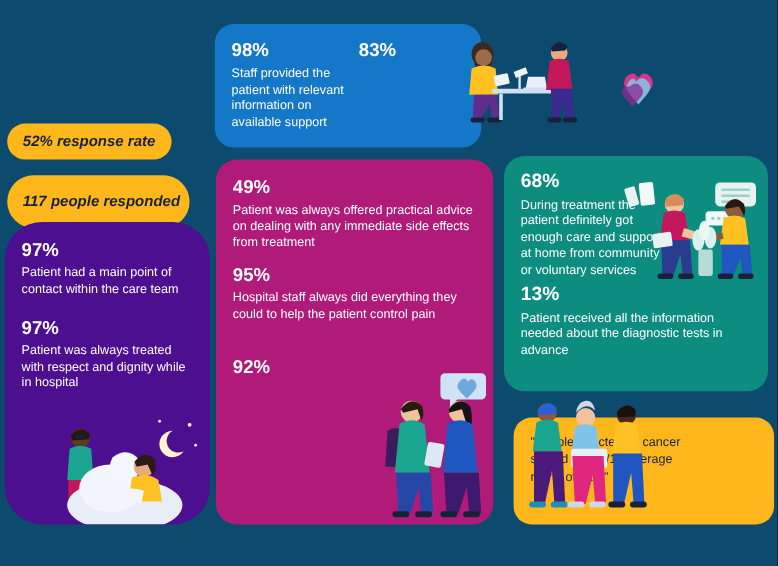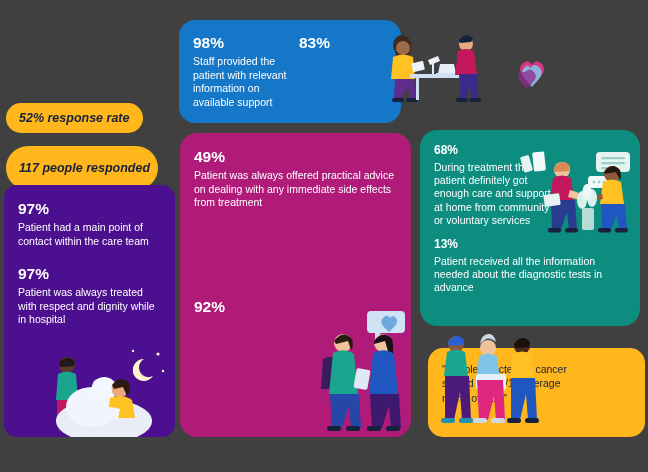--- a/index.html
+++ b/index.html
@@ -1,19 +1,19 @@
 <!DOCTYPE html>
 <html><head>
 <meta charset="utf-8">
 <style>
   html,body{margin:0;padding:0;background:#000;}
   body{width:648px;height:472px;overflow:hidden;position:relative;
        font-family:"Liberation Sans","DejaVu Sans",sans-serif;
        -webkit-font-smoothing:antialiased;}
-  .canvas{position:relative;width:648px;height:472px;background:#404040;}
+  .canvas{position:relative;width:648px;height:472px;background:#0c4a6e;}
 
   .card{position:absolute;box-sizing:border-box;overflow:hidden;}
   .stat-num{font-weight:bold;line-height:1.05;margin:0 0 4px 0;}
   .stat-txt{line-height:1.28;margin:0;}
 
   
   #blue-card{left:179px;top:20px;width:222px;height:103px;
              background:#1577c8;border-radius:16px;}
   #blue-card .col{position:absolute;top:15px;}
   #blue-card .col.a{left:14px;width:100px;}
@@ -29,21 +29,21 @@
 
   
   .pill{position:absolute;background:#ffb71b;border-radius:999px;
         display:flex;align-items:center;box-sizing:border-box;font-style:italic;}
   .pill span{font-weight:bold;font-size:12.5px;color:#17213c;white-space:nowrap;}
   #pill-response-rate{left:6px;top:103px;width:137px;height:30px;padding-left:13px;}
   #pill-people-responded{left:6px;top:146px;width:152px;height:44px;padding-left:13px;}
 
   
   #purple-card{left:4px;top:185px;width:171px;height:252px;
-               background:#4c0f8f;border-radius:13px;}
+               background:#4c0f8f;border-radius:31px;}
   #purple-card .blk{position:absolute;left:14px;width:144px;}
   #purple-card .blk.one{top:16px;}
   #purple-card .blk.two{top:81px;}
   #purple-card .stat-num{font-size:15.5px;color:#ffffff;}
   #purple-card .stat-txt{font-size:10.5px;color:#ffffff;}
   #bed-illustration{position:absolute;left:28px;bottom:0px;width:136px;height:92px;}
 
   
   #magenta-card{left:180px;top:133px;width:231px;height:304px;
                 background:#b01b79;border-radius:17px;}
@@ -54,21 +54,21 @@
   #magenta-card .stat-num{font-size:15.5px;color:#ffffff;}
   #magenta-card .stat-txt{font-size:10.5px;color:#ffffff;}
   #pair-illustration{position:absolute;right:2px;bottom:0px;width:96px;height:130px;}
 
   
   #teal-card{left:420px;top:130px;width:220px;height:196px;
              background:#0c8d80;border-radius:17px;}
   #teal-card .blk{position:absolute;left:14px;}
   #teal-card .blk.one{top:14px;width:118px;}
   #teal-card .blk.two{top:108px;width:192px;}
-  #teal-card .stat-num{font-size:12px;color:#ffffff;}
+  #teal-card .stat-num{font-size:16px;color:#ffffff;}
   #teal-card .stat-txt{font-size:10.5px;color:#ffffff;}
   #community-illustration{position:absolute;right:2px;top:20px;width:118px;height:92px;}
 
   
   #quote-card{left:428px;top:348px;width:217px;height:89px;
               background:#ffb71b;border-radius:15px;}
   #quote-card .qtxt{position:absolute;left:14px;top:14px;width:132px;
                     font-size:10.5px;line-height:1.36;color:#17213c;}
   #trio-illustration{position:absolute;left:436px;top:330px;width:108px;height:104px;}
 </style>
@@ -162,20 +162,24 @@
       <path d="M78 53 q12 -5 22 2 l3 18 -28 0 z" fill="#ffc222"></path>
       <path d="M60 66 q14 -7 28 -2 l-2 10 -28 2 z" fill="#f2f5fc"></path>
     </svg>
   </div>
 
   <div class="card" id="magenta-card">
     <div class="blk one">
       <div class="stat-num">49%</div>
       <div class="stat-txt">Patient was always offered practical advice on dealing with any immediate side effects from treatment</div>
     </div>
+    <div class="blk two">
+      <div class="stat-num">95%</div>
+      <div class="stat-txt">Hospital staff always did everything they could to help the patient control pain</div>
+    </div>
     <div class="blk three">
       <div class="stat-num">92%</div>
     </div>
     <svg id="pair-illustration" viewBox="0 0 96 130">
 
       <path d="M58 4 h30 a4 4 0 0 1 4 4 v14 a4 4 0 0 1 -4 4 h-20 l-6 7 v-7 h-4 a4 4 0 0 1 -4 -4 v-14 a4 4 0 0 1 4 -4 z" fill="#cfe3f5"></path>
       <path d="M70 11 q4 -5 7 0 q3 -4 6 0 q3 4 -2 9 l-5 5 -5 -5 q-5 -5 -1 -9 z" fill="#6fa8dc"></path>
 
       <path d="M10 52 q10 -6 14 4 l-2 26 -14 0 z" fill="#3a1b5e"></path>
 

